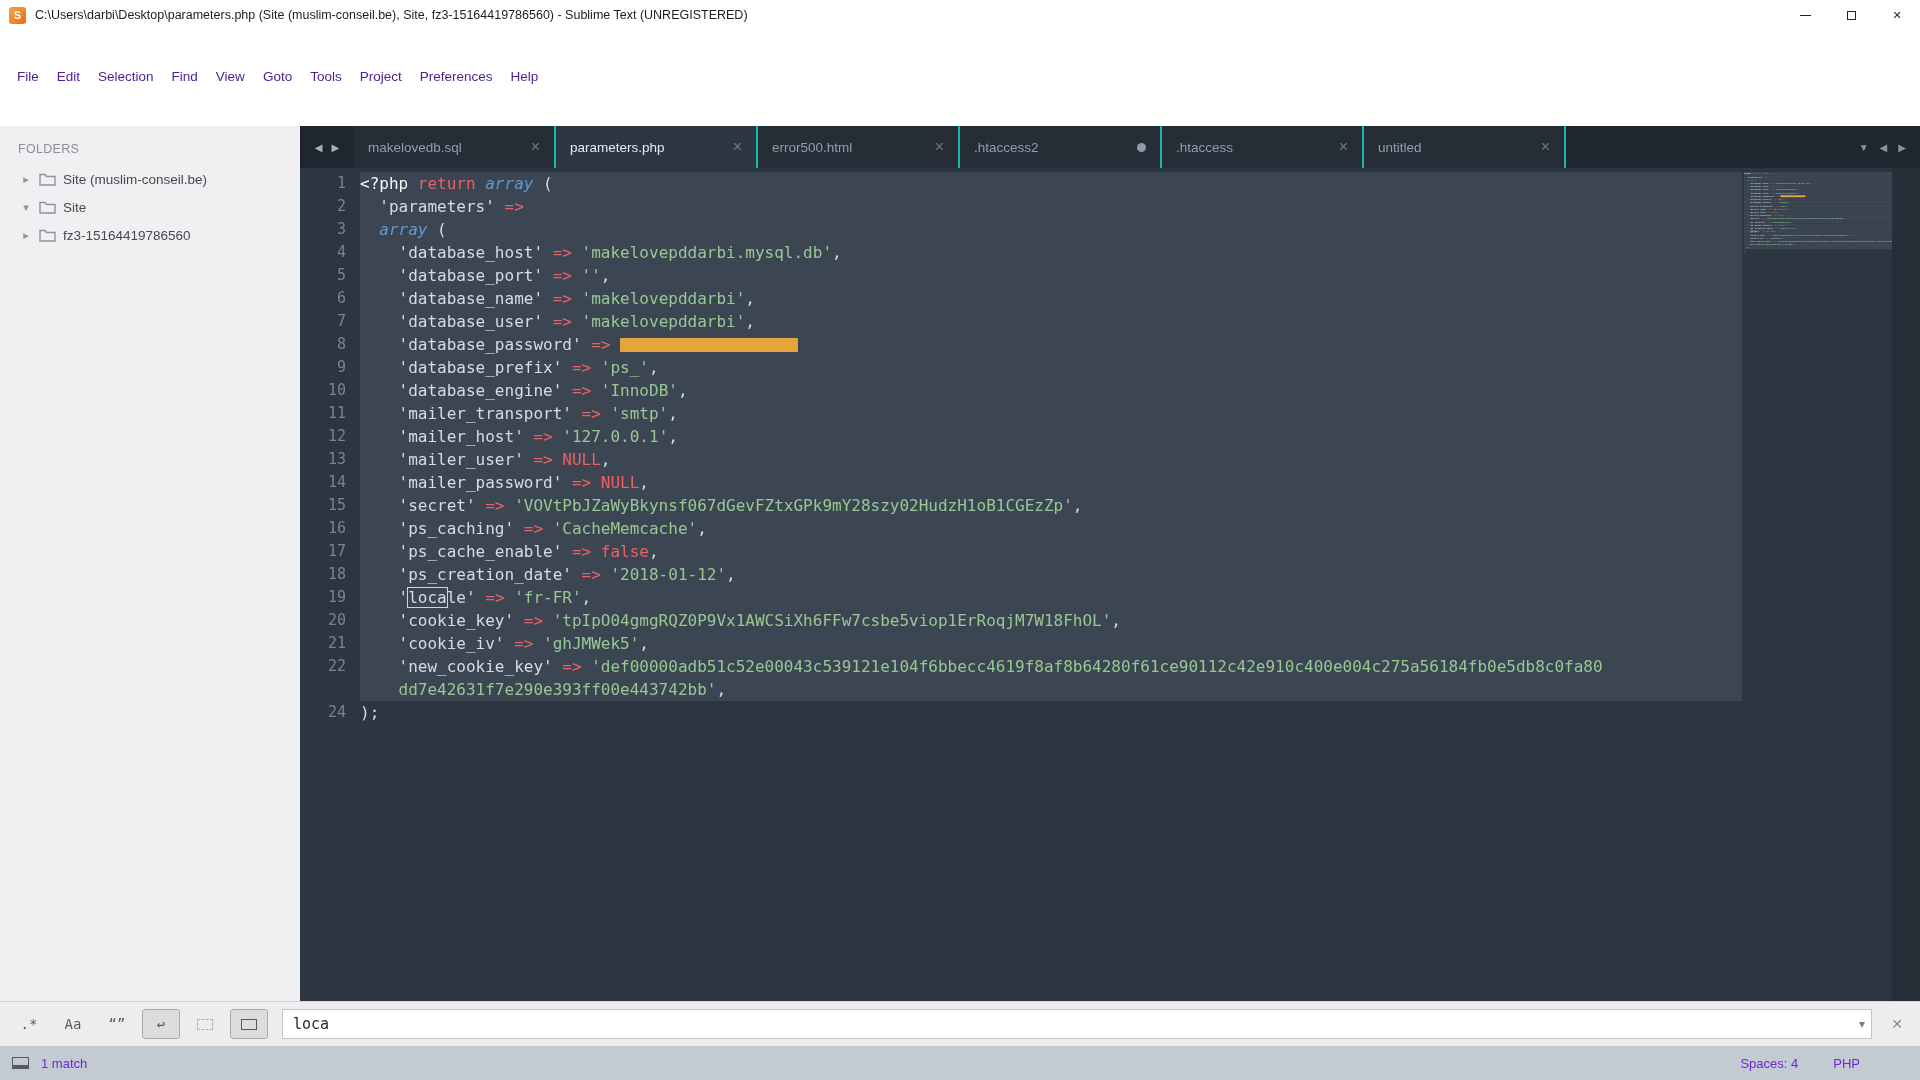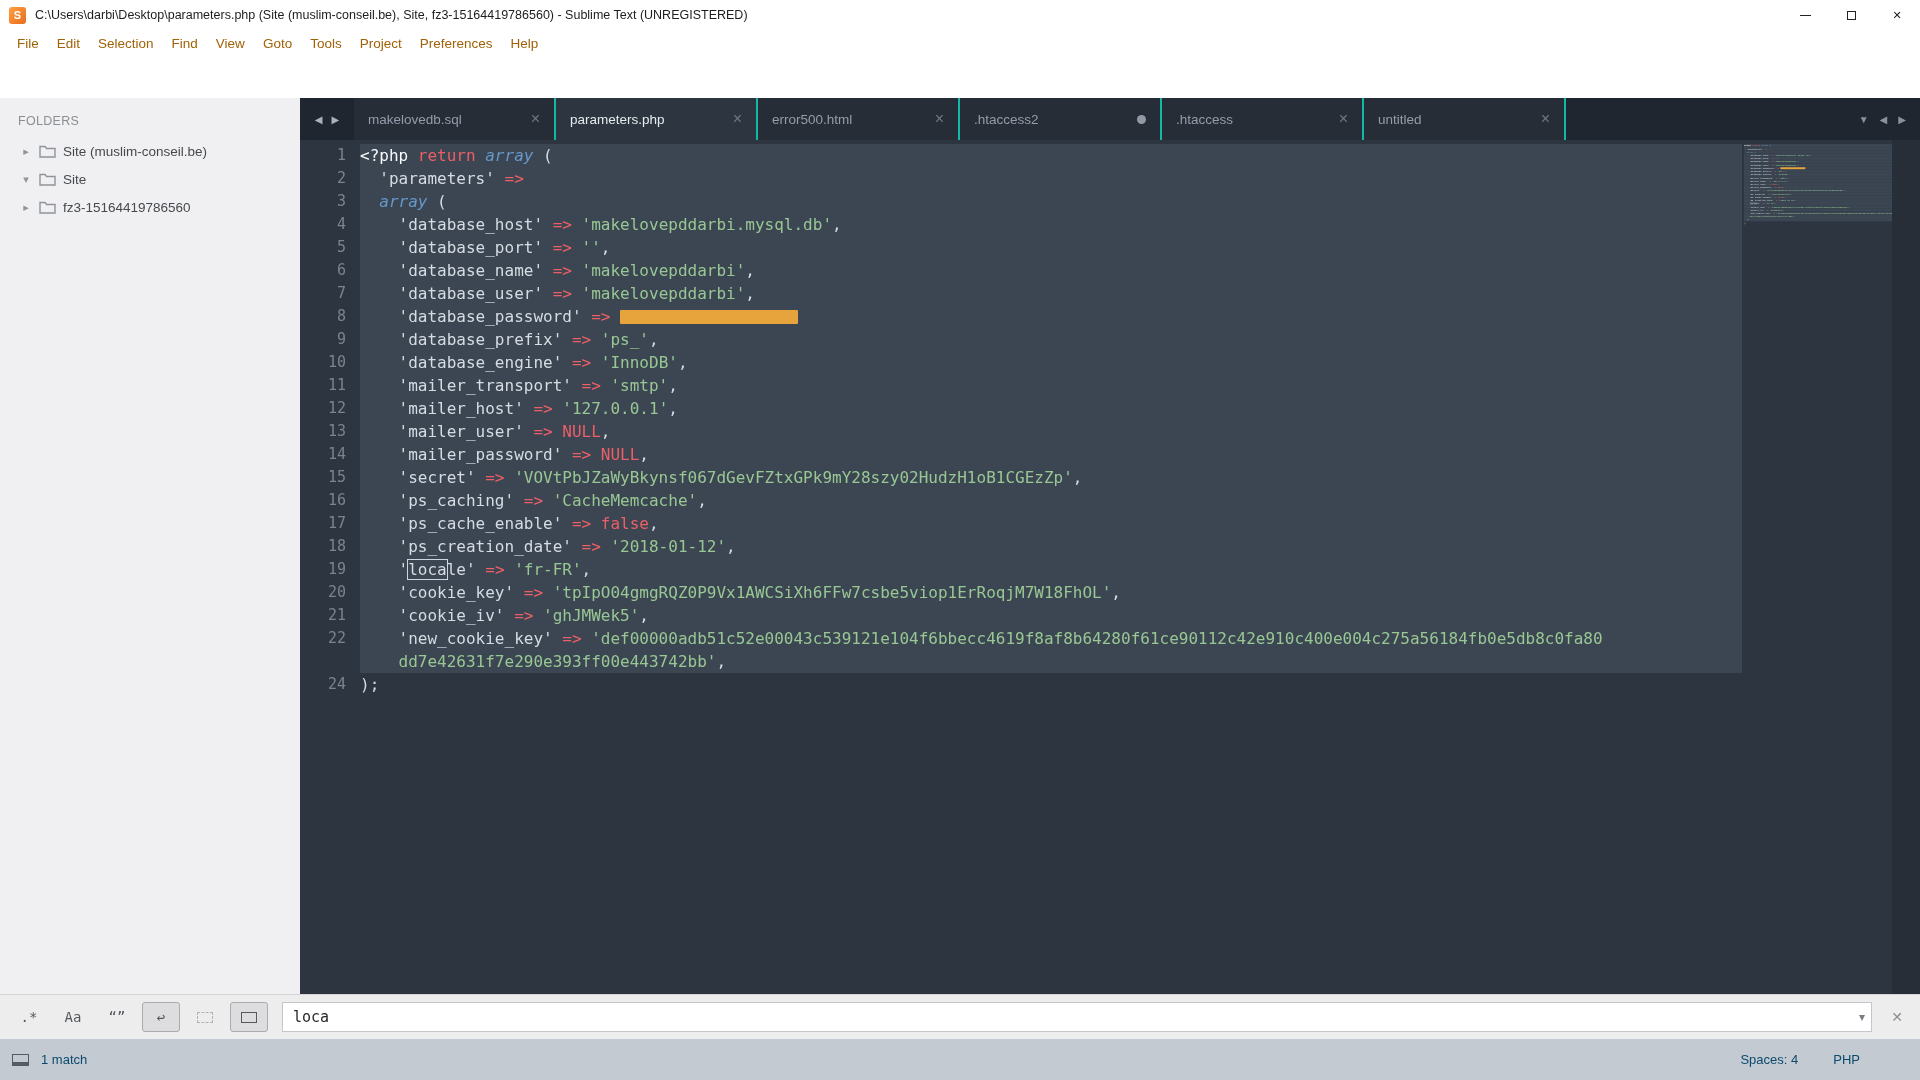--- a/index.html
+++ b/index.html
@@ -12,22 +12,22 @@
   .app-icon { width:17px; height:17px; border-radius:3px; background:linear-gradient(135deg,#ffa040,#e86c1f);
               color:#fff; font-size:11px; font-weight:bold; display:flex; align-items:center; justify-content:center; flex:none; }
   .title-text { margin-left:9px; font-size:12.5px; color:#1d1d1d; flex:1; white-space:nowrap; overflow:hidden; }
   .win-controls { display:flex; height:100%; flex:none; }
   .win-btn { width:46px; display:flex; align-items:center; justify-content:center; color:#222; }
   .ic-min { width:11px; height:1px; background:#222; }
   .ic-max { width:9px; height:9px; border:1px solid #222; }
   .ic-close { font-size:11px; }
 
   
-  .menubar { height:26px; flex:none; display:flex; align-items:center; background:#ffffff; padding-left:8px;
-             font-size:13.5px; color:#a16207; }
+  .menubar { height:26px; flex:none; display:flex; align-items:flex-end; background:#ffffff; padding-left:8px;
+             font-size:13.5px; color:#4c1d95;margin-top:28px; }
   .menu-item { padding:0 9px; }
 
   
   .main { flex:1; display:flex; min-height:0;margin-top:42px; }
 
   
   .sidebar { width:300px; flex:none; background:#f0f0f2; overflow:hidden; }
   .side-header { padding:16px 0 9px 18px; font-size:12.5px; color:#8a8f94; letter-spacing:.3px; }
   .side-item { display:flex; align-items:center; height:28px; padding-left:20px; gap:7px; color:#45494e; font-size:13.5px; }
   .tri { width:12px; color:#8f959b; font-size:11px; text-align:center; flex:none; }
@@ -78,22 +78,22 @@
   .box-dashed { width:16px; height:11px; border:1px dashed #6a6e73; }
   .box-solid { width:16px; height:11px; border:1px solid #55595e; }
   .find-input-wrap { flex:1; height:30px; background:#fff; border:1px solid #c3c6ca; display:flex;
                      align-items:center; margin:0 6px 0 8px; padding:0 6px 0 10px; }
   .find-input { flex:1; border:none; outline:none; background:transparent;
                 font-family:"DejaVu Sans Mono", monospace; font-size:15px; color:#26282b; }
   .find-drop { color:#7a7e83; font-size:12px; flex:none; }
   .find-close { width:26px; text-align:center; color:#898d92; font-size:14px; flex:none; }
 
   
-  .statusbar { height:41px; flex:none; display:flex; align-items:center; background:#c3cad1;
-               padding:0 12px; color:#0c4a6e; font-size:13px; }
+  .statusbar { height:34px; flex:none; display:flex; align-items:center; background:#c3cad1;
+               padding:0 12px; color:#6d28d9; font-size:13px; }
   .panel-ic { width:17px; height:12px; border:1px solid #565b61; box-shadow:inset 0 -3px 0 #565b61;
               margin-right:12px; flex:none; }
   .status-right { margin-left:auto; display:flex; gap:35px; padding-right:48px; }
 </style>
 </head>
 <body>
 
 <div class="window">
 
   <div class="titlebar">

